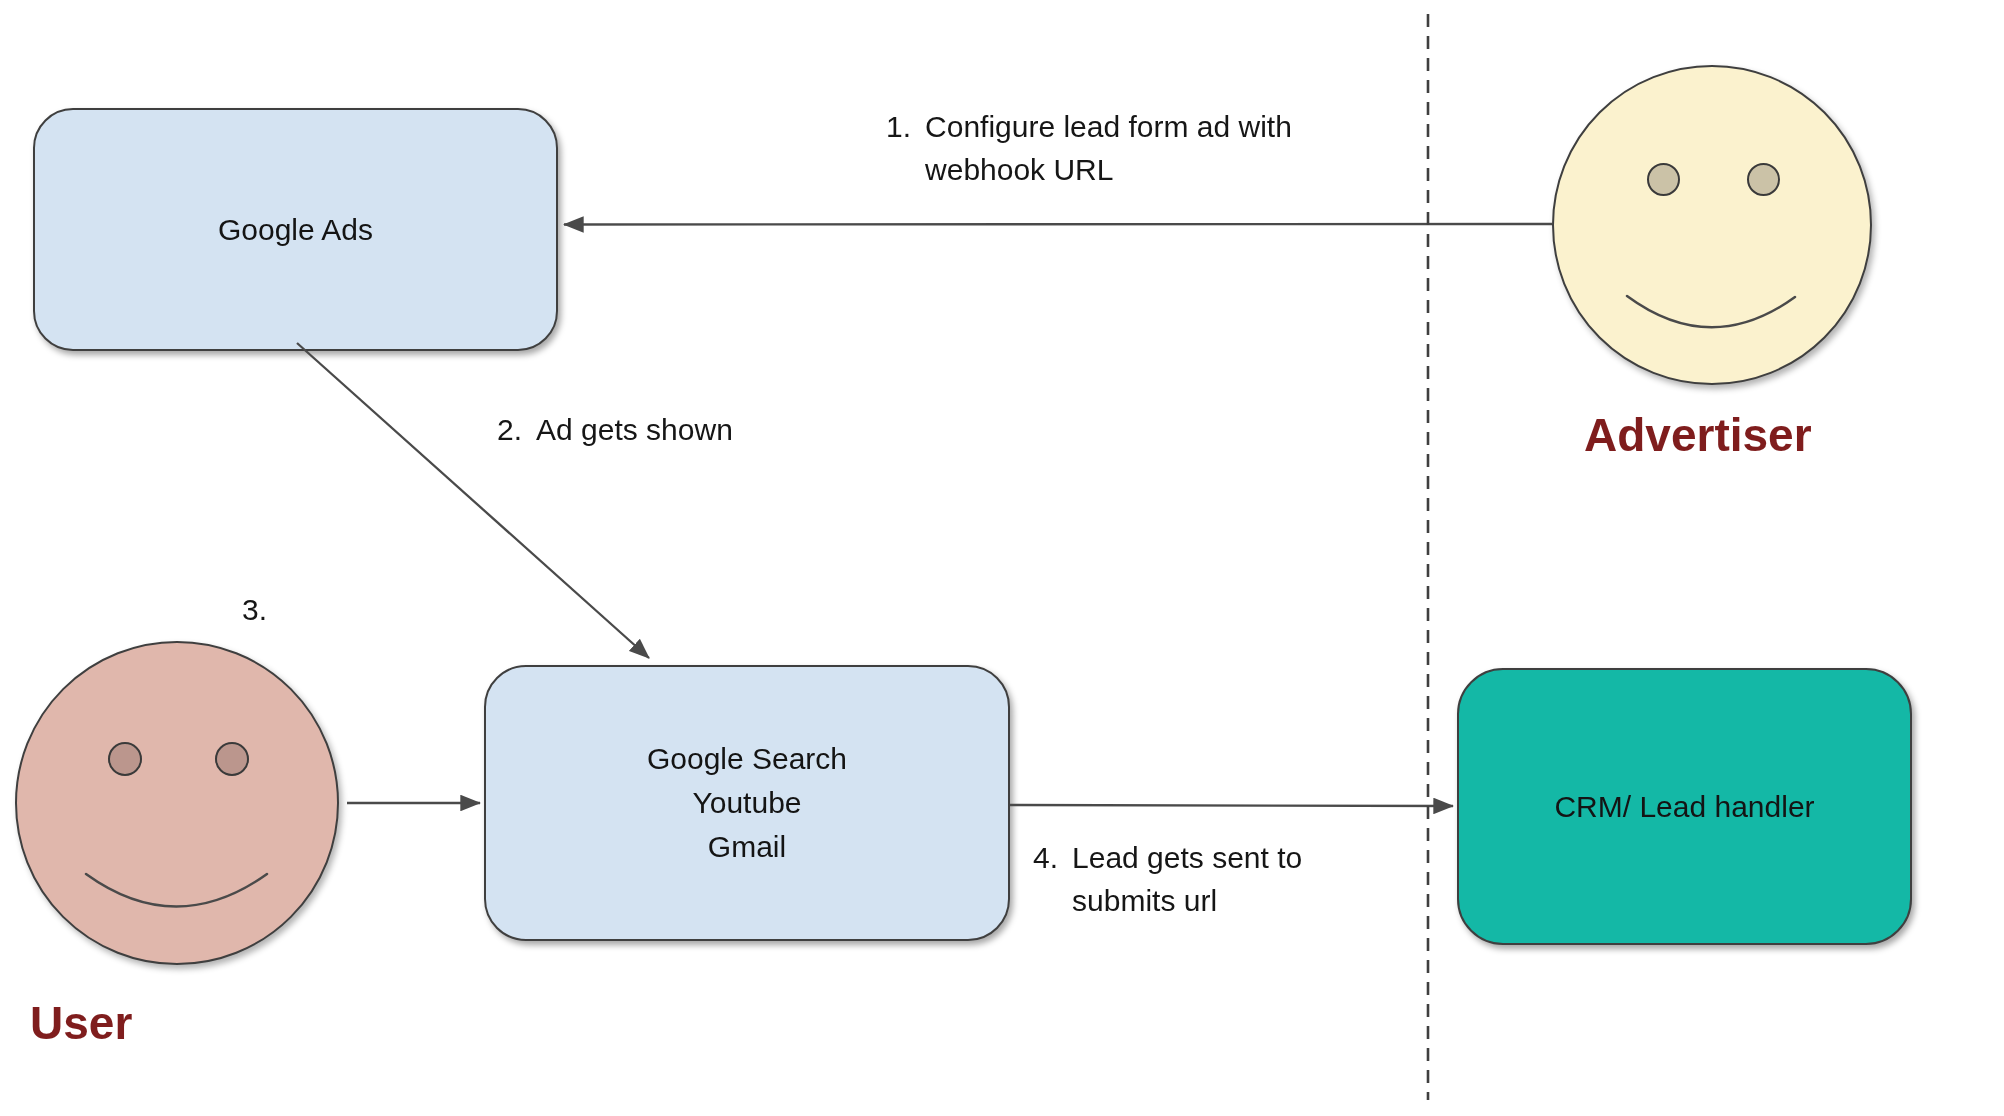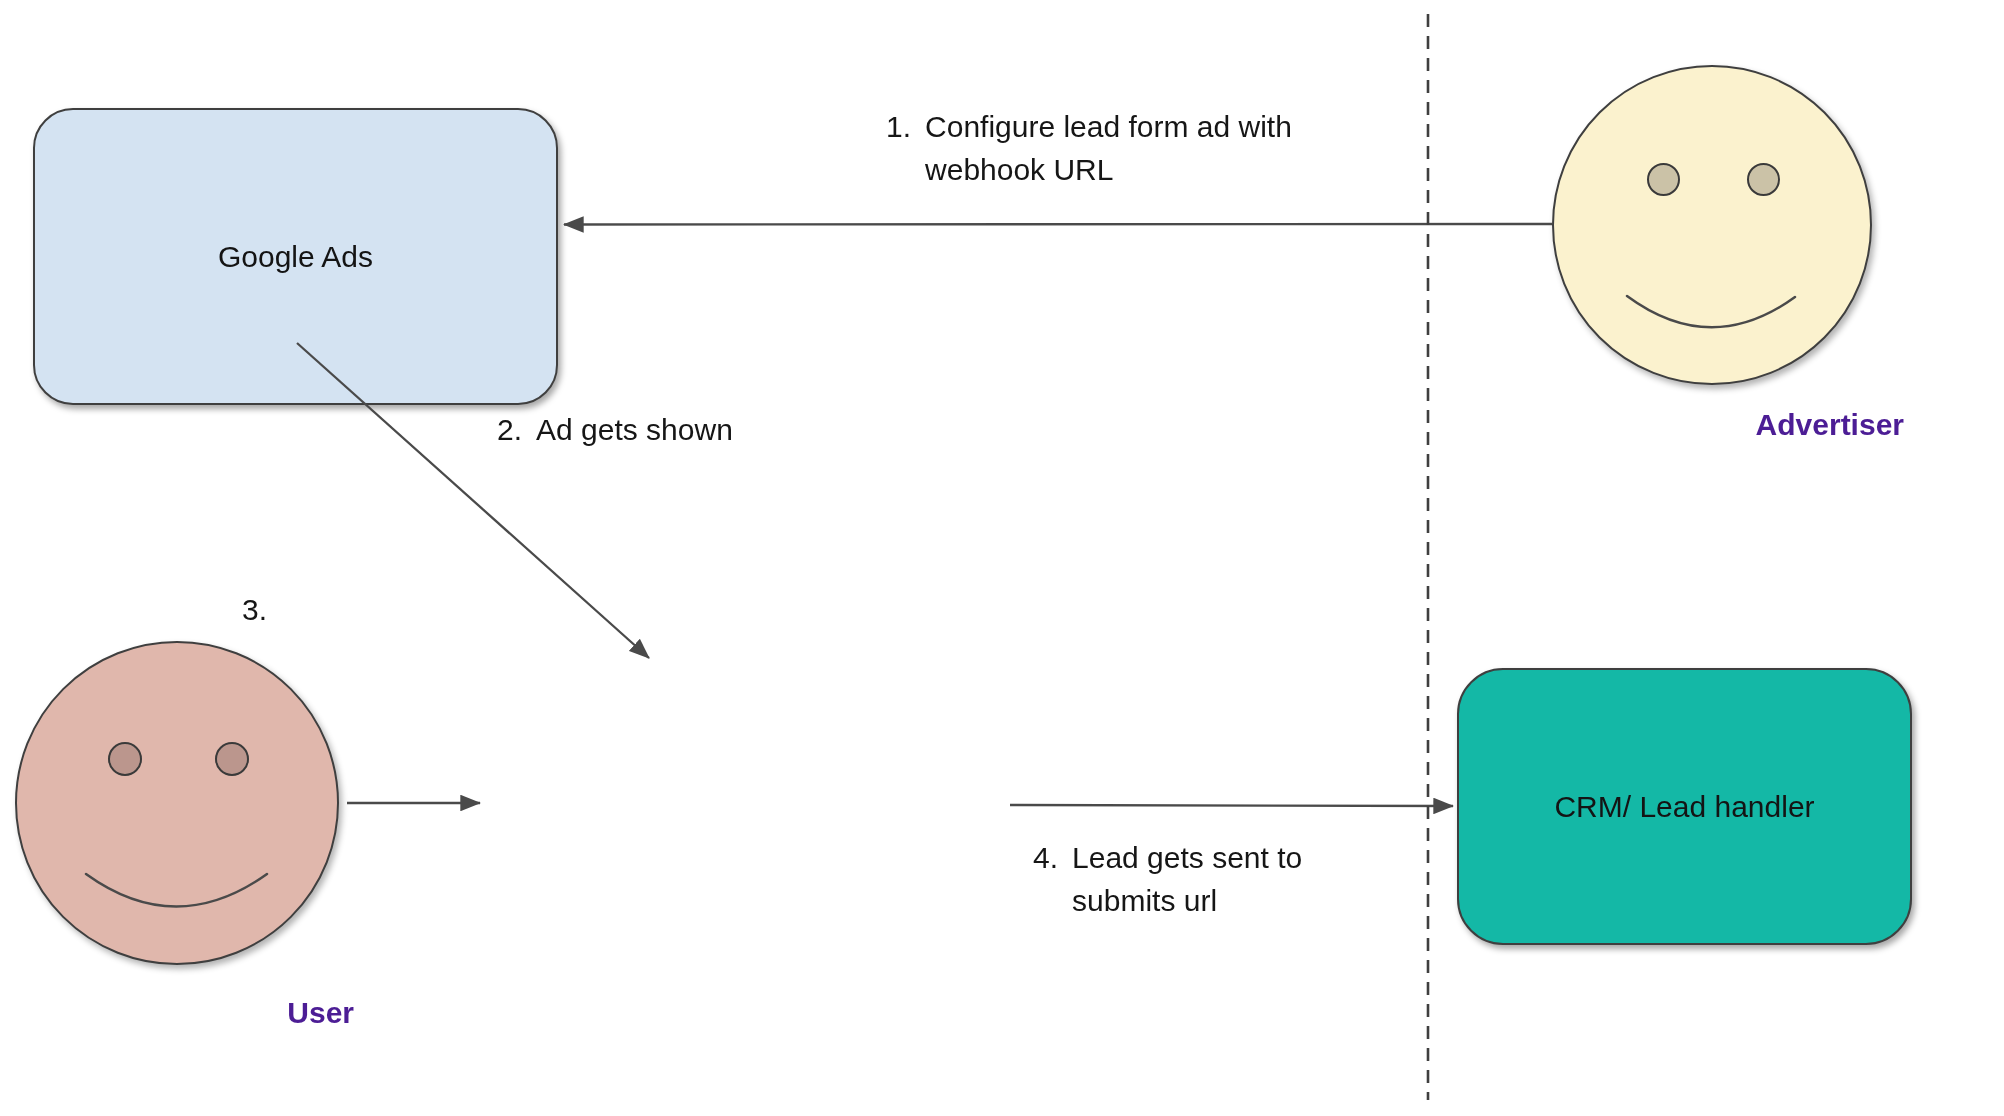--- a/index.html
+++ b/index.html
@@ -34,21 +34,21 @@
     text-align: center;
     font-size: 30px;
     line-height: 44px;
     color: #141414;
     box-shadow: 3px 4px 6px rgba(0,0,0,0.35);
     white-space: pre-line;
     z-index: 2;
   }
   .node.blue   { background: #d4e3f2; }
   .node.yellow { background: #14b8a6; }
-  .node-googleads { left: 33px;   top: 108px; width: 525px; height: 297px; border-radius: 40px; }
+  .node-googleads { left: 33px;   top: 108px; width: 525px; height: 243px; border-radius: 40px; }
   .node-channels  { left: 484px;  top: 665px; width: 526px; height: 276px; border-radius: 42px; }
   .node-crm       { left: 1457px; top: 668px; width: 455px; height: 277px; border-radius: 46px; }
   
   .face {
     position: absolute;
     box-sizing: border-box;
     border: 2.5px solid #3f3f3f;
     border-radius: 50%;
     box-shadow: 3px 4px 6px rgba(0,0,0,0.3);
     z-index: 2;
@@ -63,24 +63,24 @@
   }
   .face-advertiser .eye { width: 33px; height: 33px; background: #cbc2a7; }
   .face-advertiser .eye.left  { left: 93px;  top: 96px; }
   .face-advertiser .eye.right { left: 193px; top: 96px; }
   .face-user .eye { width: 34px; height: 34px; background: #bb968d; }
   .face-user .eye.left  { left: 91px;  top: 99px; }
   .face-user .eye.right { left: 198px; top: 99px; }
   
   .actor-label {
     position: absolute;
-    font-size: 30px;
+    font-size: 46px;
     font-weight: bold;
-    color: #4c1d95;
-    text-align: right;
+    color: #7f1d1d;
+    text-align: left;
     z-index: 3;
   }
   .label-advertiser { left: 1584px; top: 408px; width: 320px; }
   .label-user       { left: 30px;   top: 996px; width: 324px; }
   
   .ann {
     position: absolute;
     display: flex;
     align-items: flex-start;
     font-size: 30px;
@@ -119,20 +119,25 @@
 
     <path d="M 1627 296 Q 1711 358 1795 297" fill="none" stroke="#4a4a4a" stroke-width="2.5" stroke-linecap="round"></path>
 
     <path d="M 86 874 Q 176 939 267 874" fill="none" stroke="#4a4a4a" stroke-width="2.5" stroke-linecap="round"></path>
   </svg>
 
   <div class="node blue node-googleads">
     <span>Google Ads</span>
   </div>
 
+  <div class="node blue node-channels">
+    <span>Google Search
+Youtube
+Gmail</span>
+  </div>
 
   <div class="node yellow node-crm">
     <span>CRM/ Lead handler</span>
   </div>
 
   <div class="face face-advertiser">
     <div class="eye left"></div>
     <div class="eye right"></div>
   </div>
   <div class="actor-label label-advertiser">Advertiser</div>

